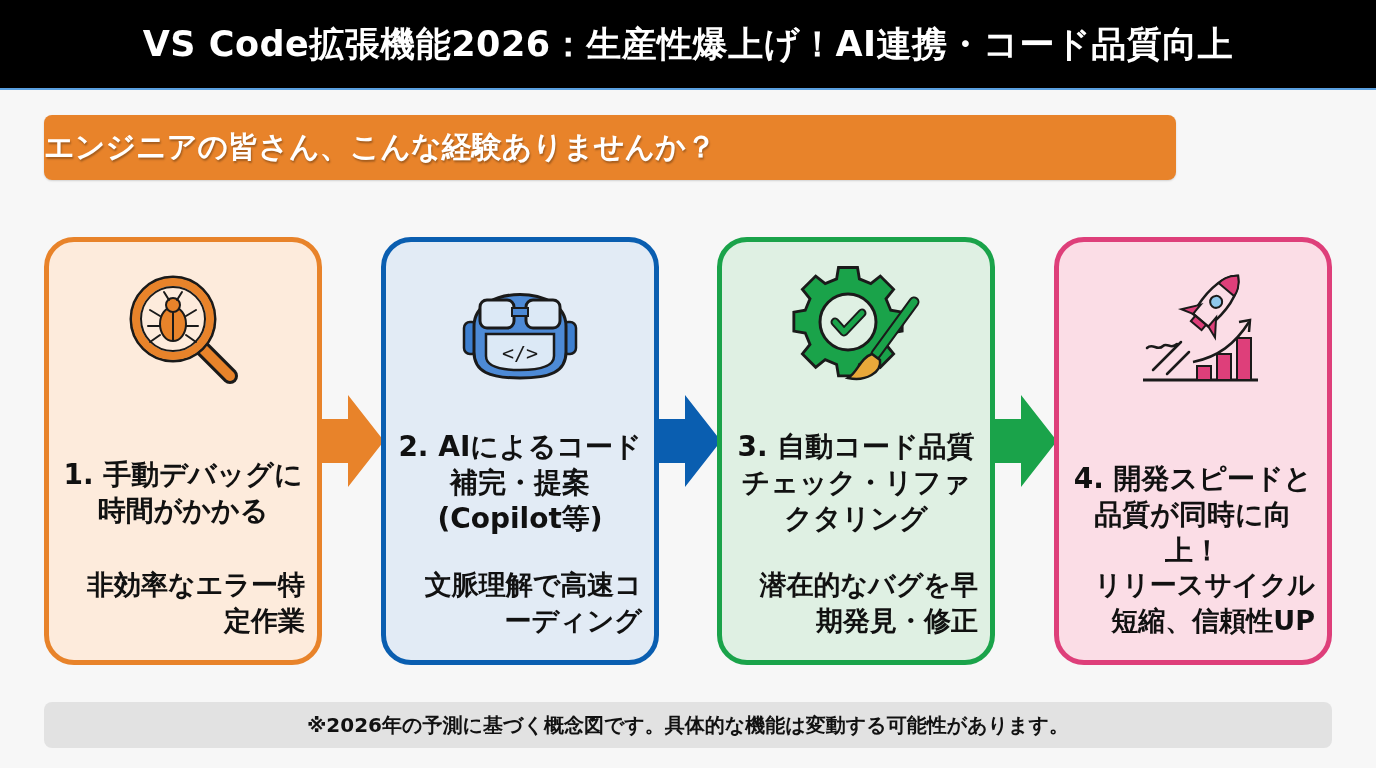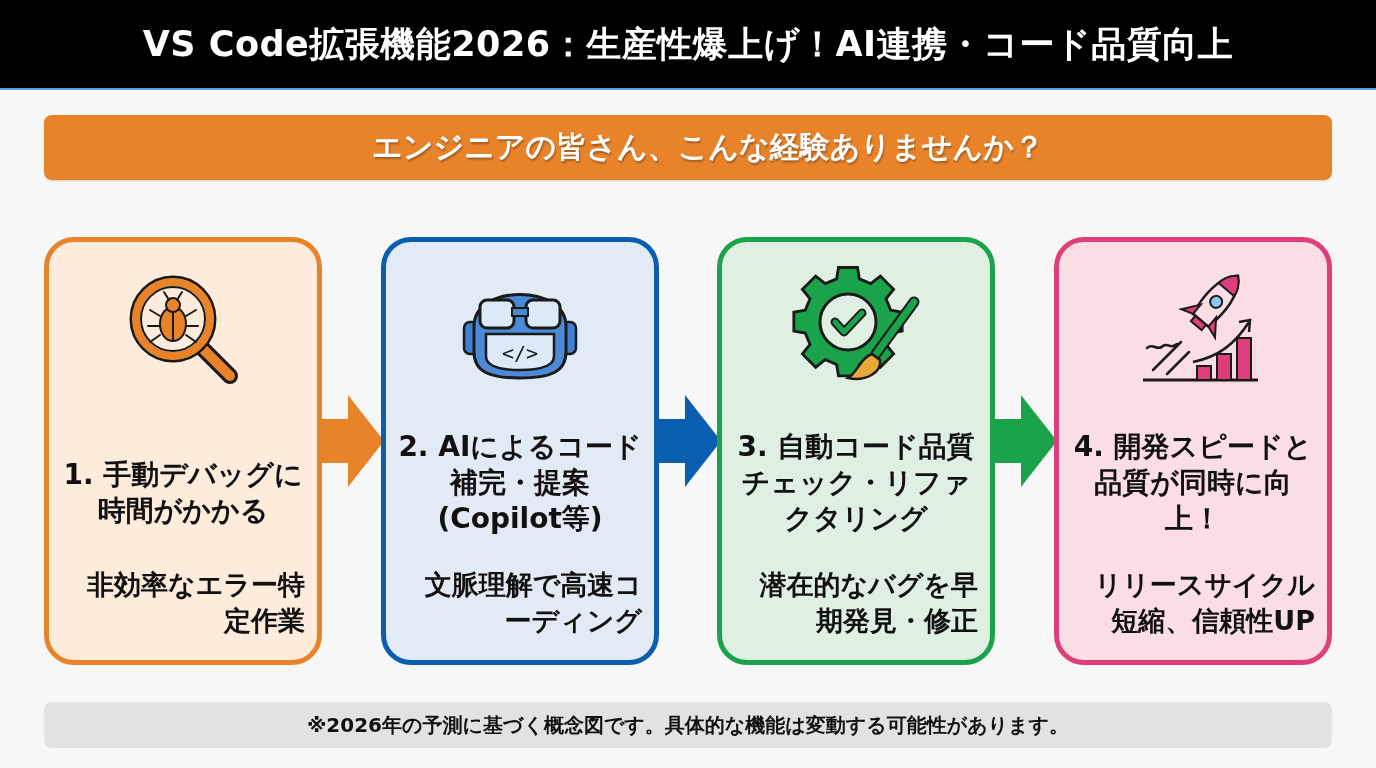--- a/index.html
+++ b/index.html
@@ -12,25 +12,24 @@
     border-bottom: 2px solid #5aa0e0;
     display: flex; align-items: center; justify-content: center;
   }
   .header h1 {
     color: #ffffff; font-size: 35px; font-weight: bold; letter-spacing: 0.5px;
     text-shadow: 1px 2px 3px rgba(0,0,0,0.35);
     white-space: nowrap;
   }
 
   .banner {
-    position: absolute; left: 44px; top: 115px; width: 1288px; height: 65px;
+    position: absolute; left: 44px; top: 115px; width: 1132px; height: 65px;
     background: #e8832a; border-radius: 8px;
-    display: flex; align-items: center; justify-content: center;
+    display: flex; align-items: center; justify-content: flex-start;
     box-shadow: 0 1px 2px rgba(0,0,0,0.15);
-    padding-left: 40px;
   }
   .banner span {
     color: #ffffff; font-size: 30px; font-weight: bold;
     text-shadow: 1px 2px 2px rgba(0,0,0,0.3);
     white-space: nowrap;
   }
 
   .card {
     position: absolute; top: 237px; width: 278px; height: 428px;
     border-radius: 30px; border: 5px solid;
@@ -42,21 +41,21 @@
     font-size: 28px; font-weight: bold; color: #111; line-height: 36px;
   }
   .card .desc {
     position: absolute; left: 0; right: 0; top: 325px;
     text-align: right; font-size: 27px; font-weight: bold; color: #111; line-height: 36px;
     padding: 0 12px;
   }
   .card-1 { left: 44px;  border-color: #e8832a; background: #fdebdc; gap: 28px; }
   .card-2 { left: 381px; border-color: #0a5eb0; background: #e2ebf5; }
   .card-3 { left: 717px; border-color: #1aa34a; background: #dff0e3; }
-  .card-4 { left: 1054px; border-color: #de3f7a; background: #fbdde6; }
+  .card-4 { left: 1054px; border-color: #de3f7a; background: #fbdde6; gap: 32px; }
 
   .arrow { position: absolute; top: 395px; width: 62px; height: 92px; }
 
   .footer {
     position: absolute; left: 44px; top: 702px; width: 1288px; height: 46px;
     background: #e2e2e2; border-radius: 8px;
     display: flex; align-items: center; justify-content: center;
   }
   .footer span { font-size: 20px; font-weight: bold; color: #111; white-space: nowrap; }
 </style>

